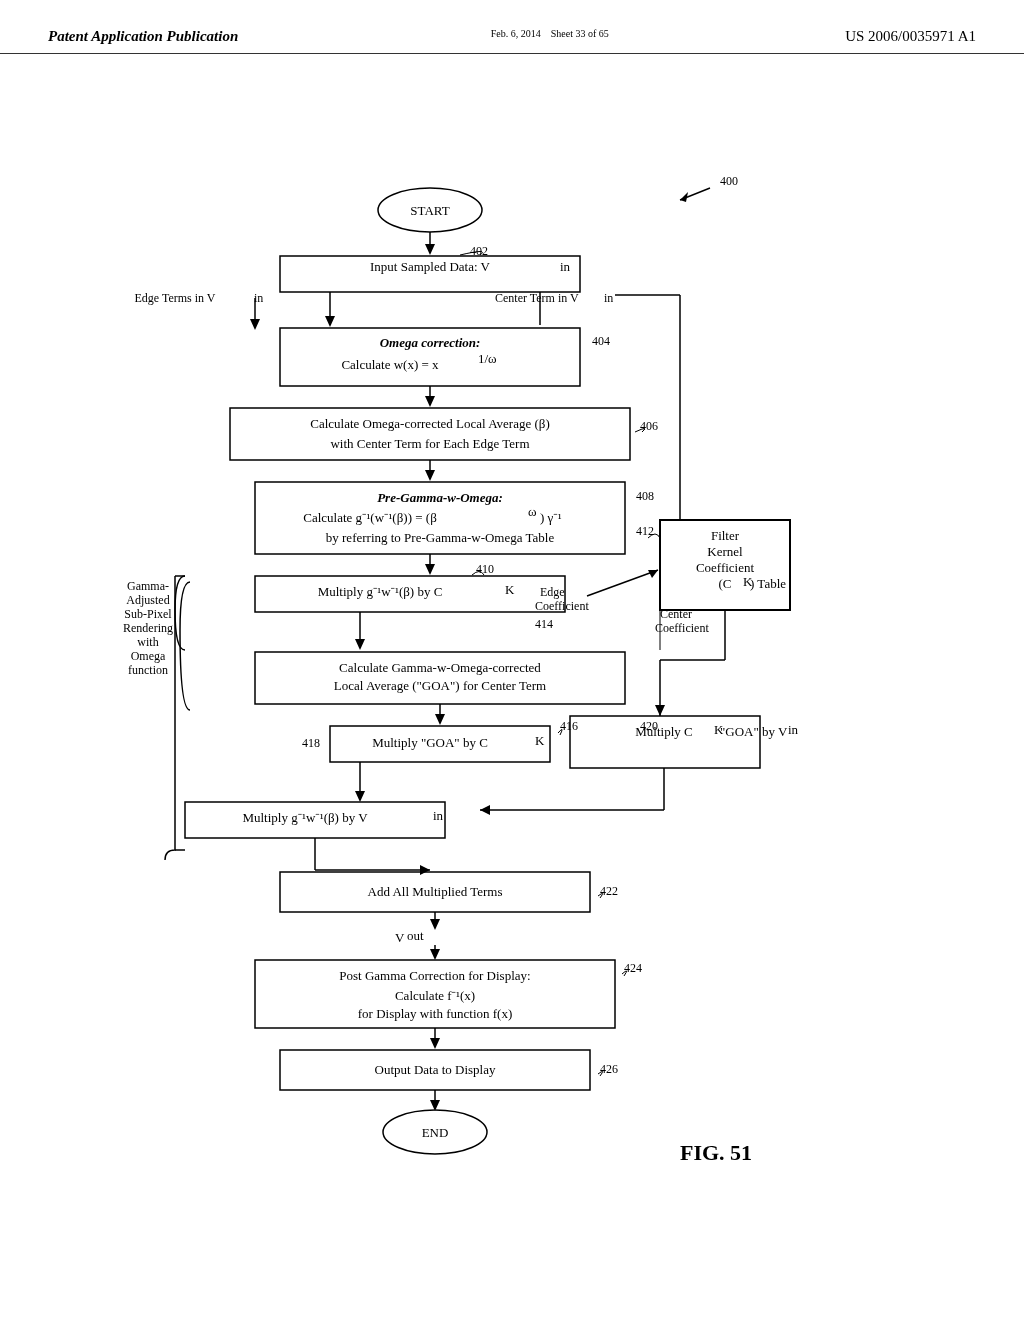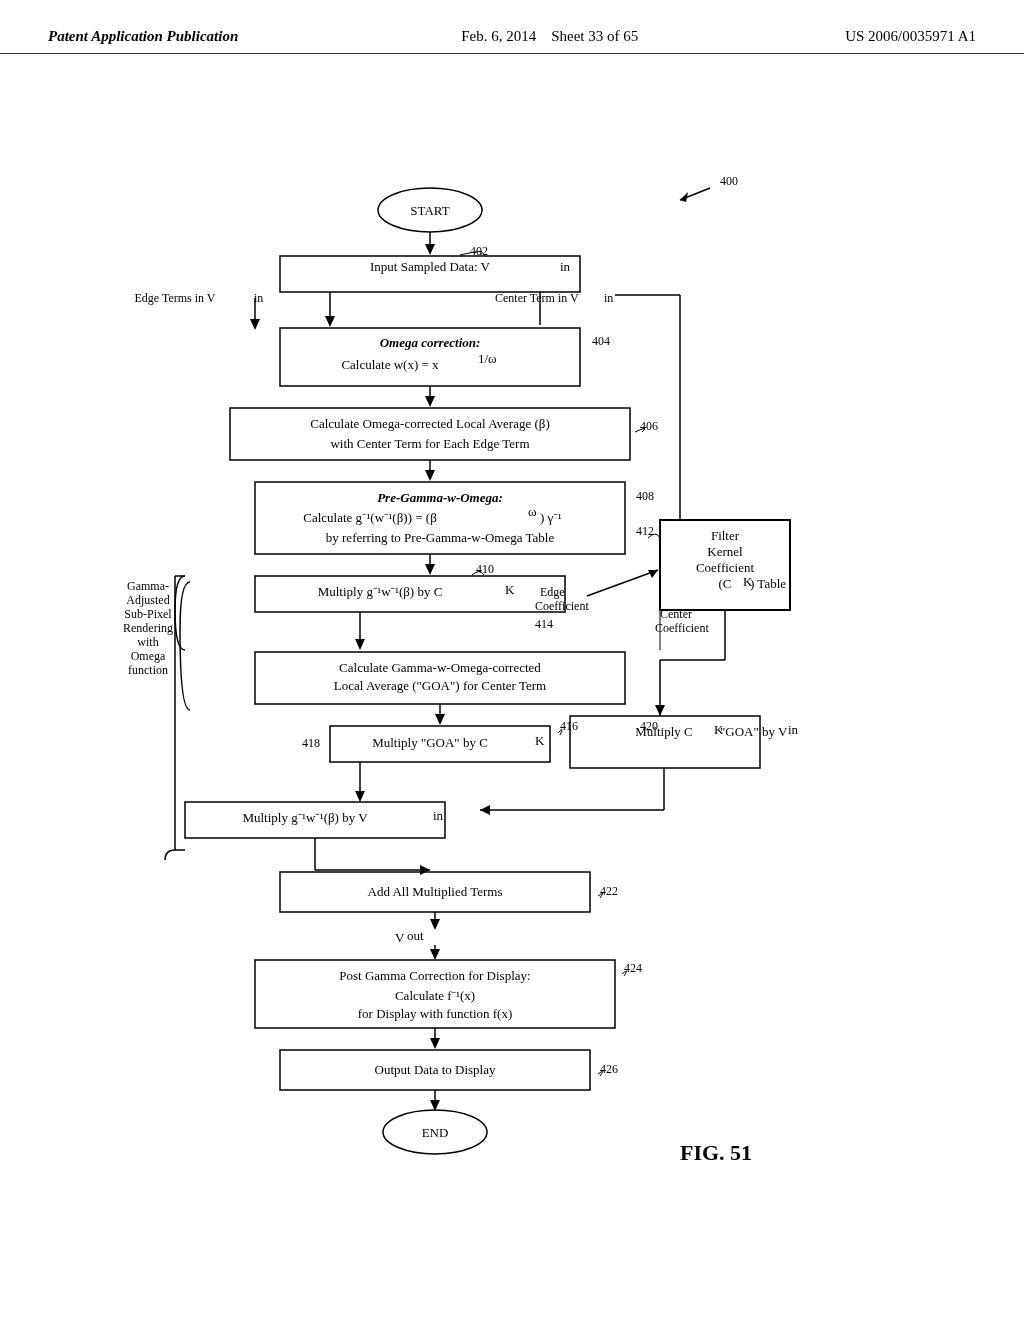--- a/index.html
+++ b/index.html
@@ -20,21 +20,21 @@
       padding: 28px 48px 0 48px;
       border-bottom: 1px solid #333;
       padding-bottom: 8px;
     }
     .header-left {
       font-size: 15px;
       font-weight: bold;
       font-style: italic;
     }
     .header-center {
-      font-size: 15px;
+      font-size: 10px;
       text-align: center;
       margin-left: 16px;
     }
     .header-right {
       font-size: 15px;
     }
 
     
     .diagram-area {
       position: absolute;

